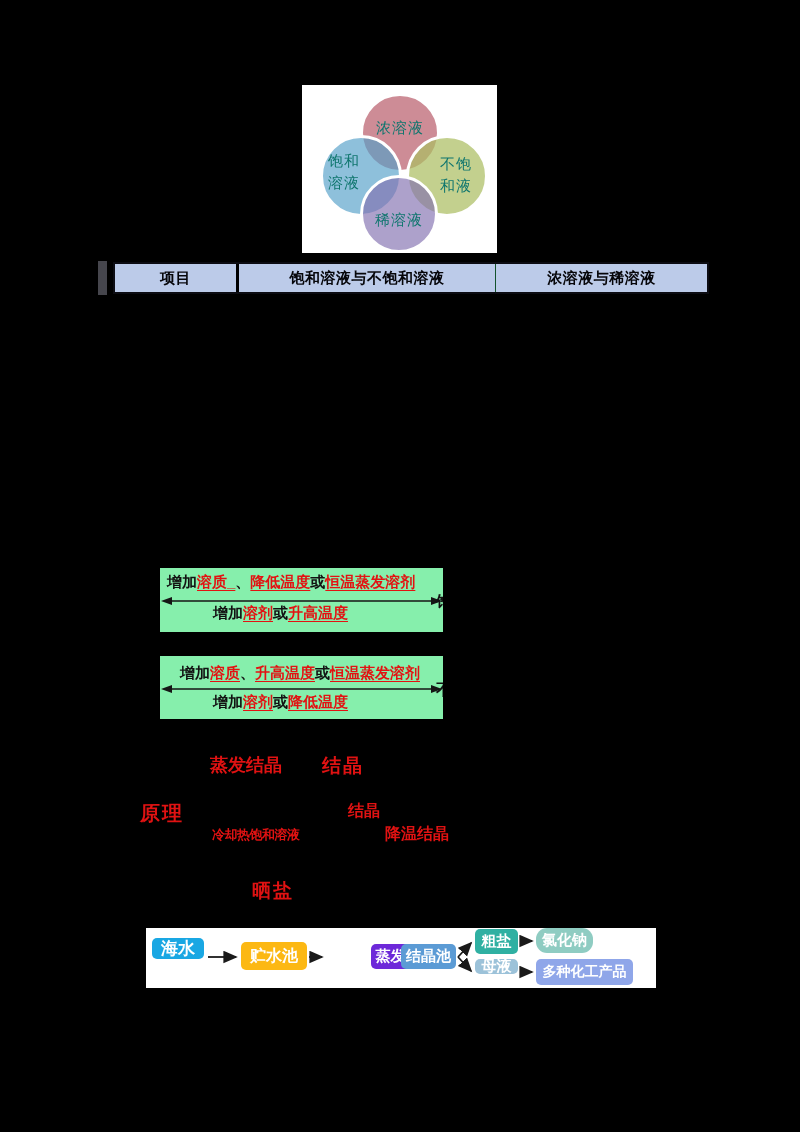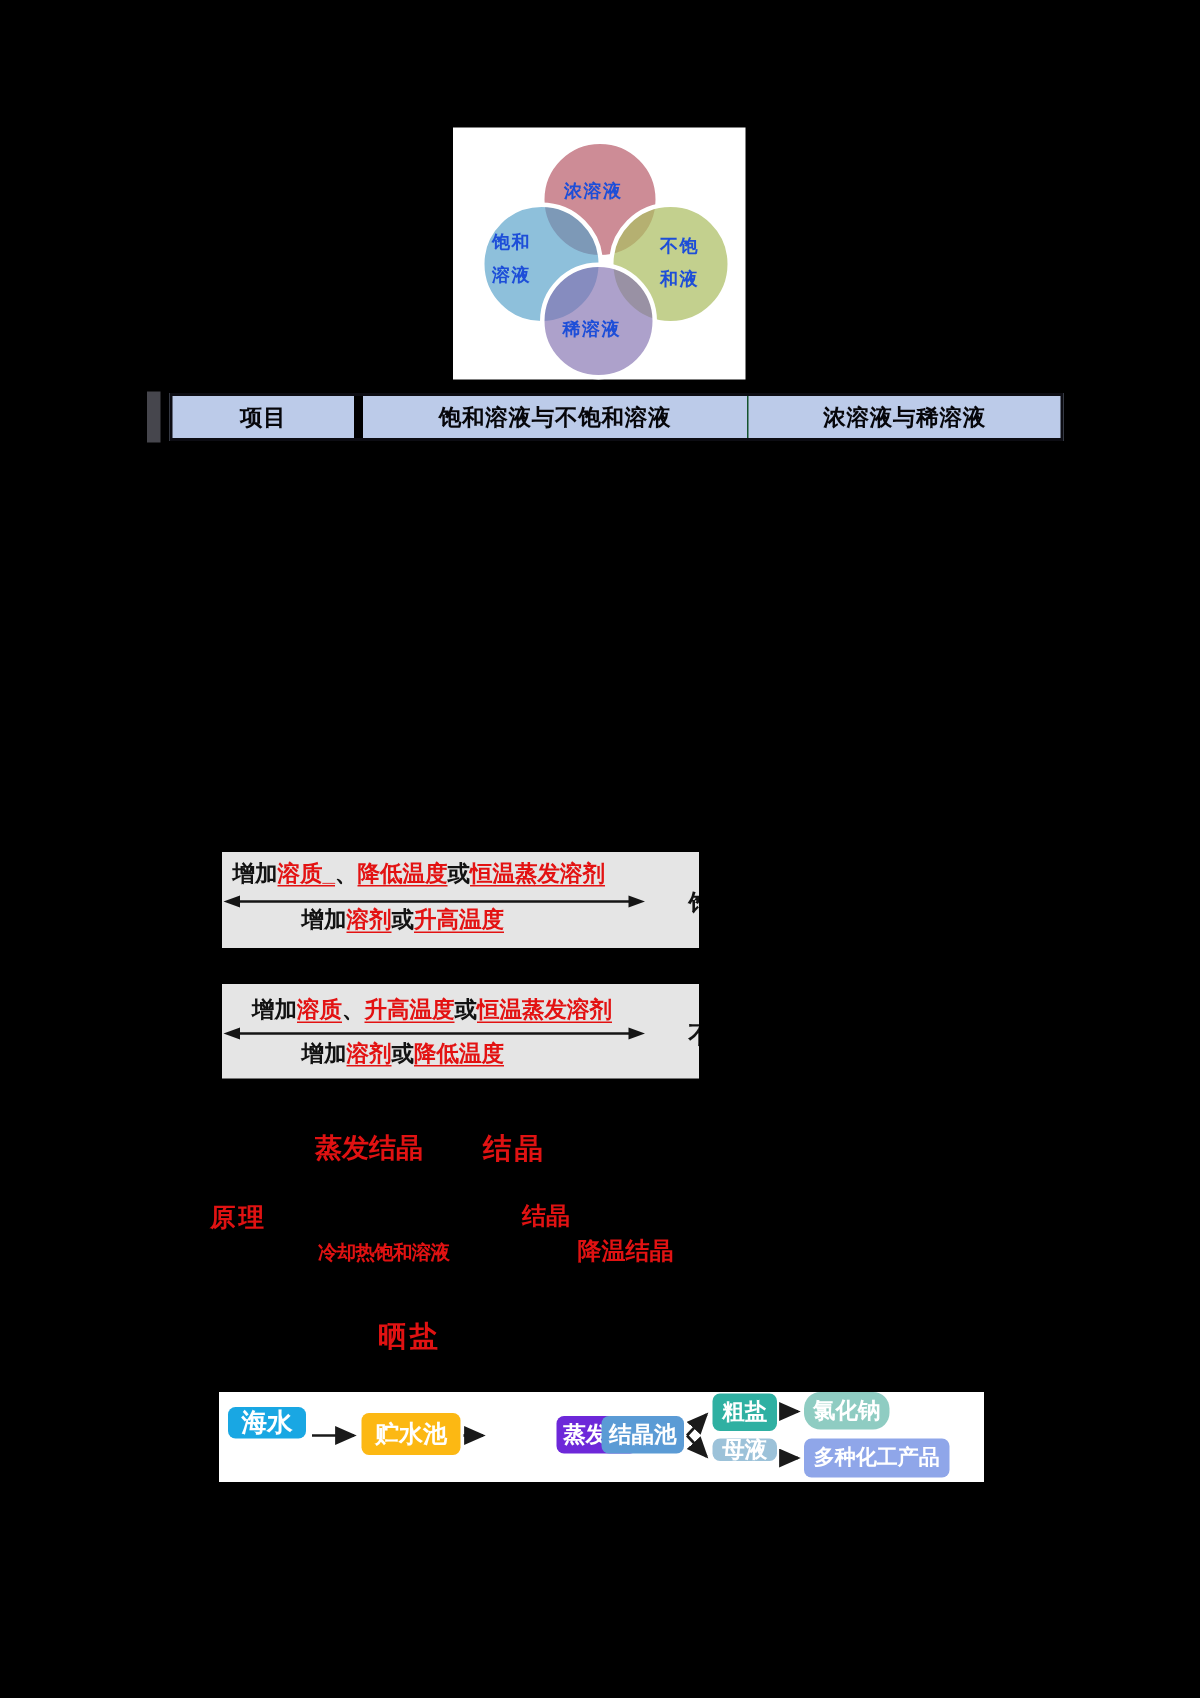--- a/index.html
+++ b/index.html
@@ -6,52 +6,52 @@
   #canvas{position:relative;width:800px;height:1132px;background:#000;overflow:hidden;
           font-family:"Liberation Sans","DejaVu Sans",sans-serif;}
 
   
   .venn-panel{position:absolute;left:302px;top:85px;width:195px;height:168px;background:#fff;}
   .vc{position:absolute;border-radius:50%;border:3px solid #fff;box-sizing:border-box;}
   .vc-top   {left:58px;top:8px;  width:80px;height:80px;background:rgba(186,96,109,.72);}
   .vc-left  {left:18px;top:50px; width:82px;height:82px;background:rgba(84,160,200,.66);}
   .vc-right {left:104px;top:50px;width:82px;height:82px;background:rgba(172,190,98,.72);}
   .vc-bottom{left:58px;top:90px; width:78px;height:78px;background:rgba(130,112,176,.66);}
-  .vl{position:absolute;color:#1d4ed8;font-weight:700;font-size:12px;letter-spacing:1px;z-index:5;}
+  .vl{position:absolute;color:#0f766e;font-weight:400;font-size:15px;letter-spacing:1px;z-index:5;}
   .vl-top{left:74px;top:34px;}
   .vl-left{left:26px;top:65px;line-height:22px;}
   .vl-right{left:138px;top:68px;line-height:22px;}
   .vl-bottom{left:73px;top:126px;}
 
   
   .side-bar{position:absolute;left:98px;top:261px;width:9px;height:34px;background:#46464d;}
   .table-header{position:absolute;left:113px;top:262px;width:596px;height:32px;display:flex;
                 background:#bccbe9;border:2px solid #0c0c12;box-sizing:border-box;}
   .th-cell{display:flex;align-items:center;justify-content:center;font-weight:700;
            font-size:15px;color:#06060a;letter-spacing:.5px;}
-  .th-1{width:121px;border-right:6px solid #000000;}
+  .th-1{width:121px;border-right:3px solid #000000;}
   .th-2{width:256px;border-right:1px solid #14532d;}
   .th-3{flex:1;}
 
   
-  .conv{position:absolute;left:148px;width:318px;background:#e5e5e5;overflow:hidden;}
+  .conv{position:absolute;left:160px;width:283px;background:#86efac;overflow:hidden;}
   #conv1{top:568px;height:64px;}
   #conv2{top:656px;height:63px;}
   .conv .l1{position:absolute;top:5px;left:7px;font-size:15px;font-weight:700;color:#121212;white-space:nowrap;}
   #conv2 .l1{top:8px;left:20px;}
   .conv .l2{position:absolute;top:36px;left:53px;font-size:15px;font-weight:700;color:#121212;white-space:nowrap;}
   #conv2 .l2{top:37px;}
   .conv svg.dbl{position:absolute;left:0;top:26px;}
   .red-u{color:#e31212;text-decoration:underline;text-underline-offset:3px;}
   .conv .edge{position:absolute;right:-9px;top:24px;font-size:16px;font-weight:700;color:#121212;}
 
   
   .rnote{position:absolute;color:#e01212;font-weight:700;white-space:nowrap;z-index:3;}
   #rn-heading1{left:322px;top:753px;font-size:19px;letter-spacing:2px;}
-  #rn-r1a{left:140px;top:800px;font-size:17px;letter-spacing:2px;}
+  #rn-r1a{left:140px;top:800px;font-size:20px;letter-spacing:2px;}
   #rn-r1b{left:210px;top:753px;font-size:18px;}
   #rn-r1c{left:348px;top:801px;font-size:16px;}
   #rn-r2a{left:212px;top:826px;font-size:13px;letter-spacing:-0.5px;}
   #rn-r2b{left:385px;top:824px;font-size:16px;text-align:center;}
   #rn-heading2{left:252px;top:878px;font-size:19px;letter-spacing:2px;}
 
   
   .flow{position:absolute;left:146px;top:928px;width:510px;height:60px;background:#fff;}
   .fnode{position:absolute;border-radius:5px;color:#fff;font-weight:700;
          display:flex;align-items:center;justify-content:center;white-space:nowrap;z-index:2;}

